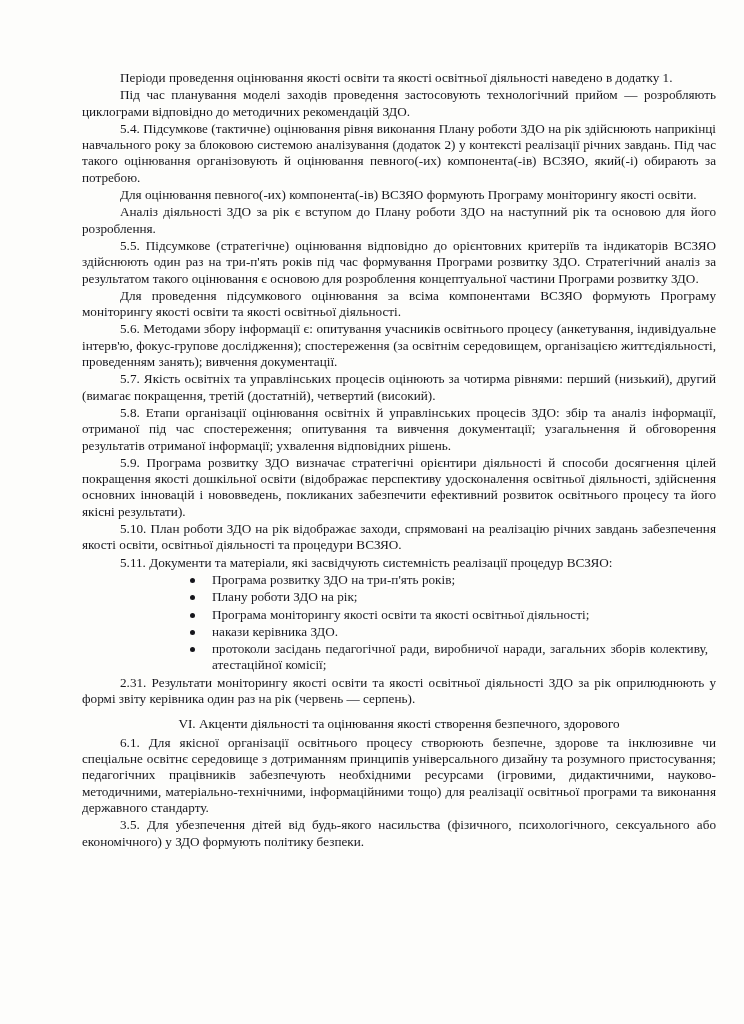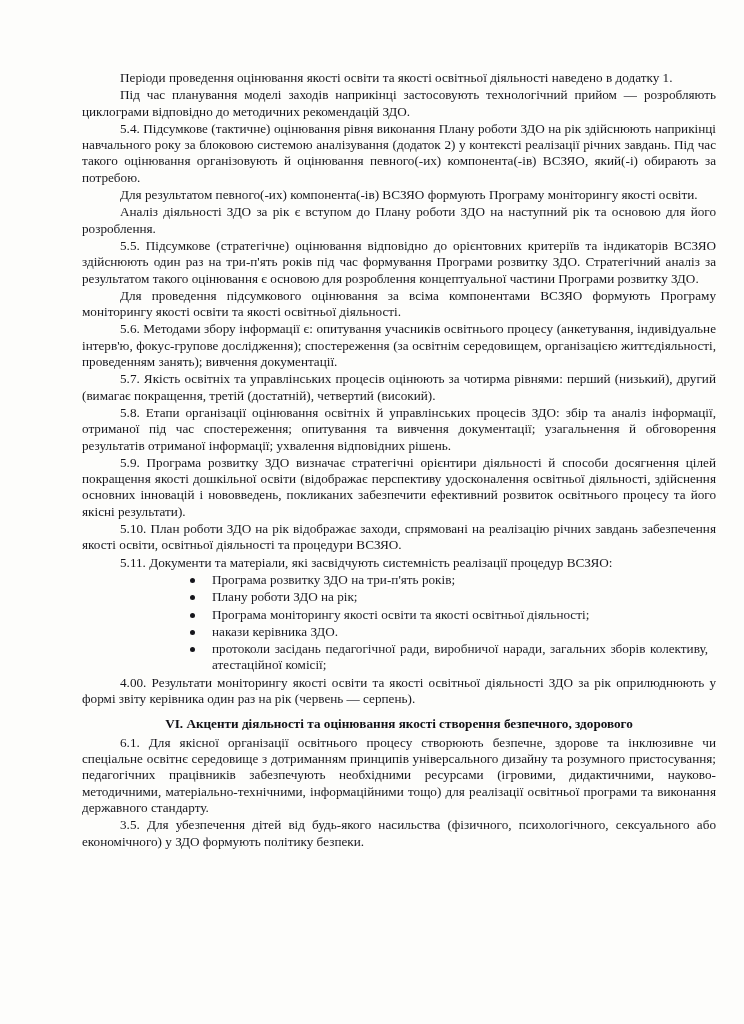--- a/index.html
+++ b/index.html
@@ -31,21 +31,21 @@
     line-height: 16.3px;
     text-align: justify;
     text-justify: inter-word;
     text-indent: 38px;
     color: #16161c;
   }
   h2.heading {
     margin: 9px 0 2px 0;
     font-size: 13.2px;
     line-height: 16.6px;
-    font-weight: bold;
+    font-weight: normal;
     text-align: center;
     color: #111116;
   }
   ul.bullets {
     margin: 1px 8px 1px 0;
     padding: 0 0 0 108px;
     list-style: none;
   }
   ul.bullets li {
     position: relative;
@@ -66,42 +66,42 @@
     border-radius: 50%;
   }
 </style>
 </head>
 <body>
 
 <div class="page">
   <div class="doc-body">
 
     <p class="para">Періоди проведення оцінювання якості освіти та якості освітньої діяльності наведено в додатку 1.</p>
-    <p class="para">Під час планування моделі заходів наприкінці застосовують технологічний прийом — розробляють циклограми відповідно до методичних рекомендацій ЗДО.</p>
+    <p class="para">Під час планування моделі заходів проведення застосовують технологічний прийом — розробляють циклограми відповідно до методичних рекомендацій ЗДО.</p>
     <p class="para">5.4. Підсумкове (тактичне) оцінювання рівня виконання Плану роботи ЗДО на рік здійснюють наприкінці навчального року за блоковою системою аналізування (додаток 2) у контексті реалізації річних завдань. Під час такого оцінювання організовують й оцінювання певного(-их) компонента(-ів) ВСЗЯО, який(-і) обирають за потребою.</p>
-    <p class="para">Для результатом певного(-их) компонента(-ів) ВСЗЯО формують Програму моніторингу якості освіти.</p>
+    <p class="para">Для оцінювання певного(-их) компонента(-ів) ВСЗЯО формують Програму моніторингу якості освіти.</p>
     <p class="para">Аналіз діяльності ЗДО за рік є вступом до Плану роботи ЗДО на наступний рік та основою для його розроблення.</p>
     <p class="para">5.5. Підсумкове (стратегічне) оцінювання відповідно до орієнтовних критеріїв та індикаторів ВСЗЯО здійснюють один раз на три-п'ять років під час формування Програми розвитку ЗДО. Стратегічний аналіз за результатом такого оцінювання є основою для розроблення концептуальної частини Програми розвитку ЗДО.</p>
     <p class="para">Для проведення підсумкового оцінювання за всіма компонентами ВСЗЯО формують Програму моніторингу якості освіти та якості освітньої діяльності.</p>
     <p class="para">5.6. Методами збору інформації є: опитування учасників освітнього процесу (анкетування, індивідуальне інтерв'ю, фокус-групове дослідження); спостереження (за освітнім середовищем, організацією життєдіяльності, проведенням занять); вивчення документації.</p>
     <p class="para">5.7. Якість освітніх та управлінських процесів оцінюють за чотирма рівнями: перший (низький), другий (вимагає покращення, третій (достатній), четвертий (високий).</p>
     <p class="para">5.8. Етапи організації оцінювання освітніх й управлінських процесів ЗДО: збір та аналіз інформації, отриманої під час спостереження; опитування та вивчення документації; узагальнення й обговорення результатів отриманої інформації; ухвалення відповідних рішень.</p>
     <p class="para">5.9. Програма розвитку ЗДО визначає стратегічні орієнтири діяльності й способи досягнення цілей покращення якості дошкільної освіти (відображає перспективу удосконалення освітньої діяльності, здійснення основних інновацій і нововведень, покликаних забезпечити ефективний розвиток освітнього процесу та його якісні результати).</p>
     <p class="para">5.10. План роботи ЗДО на рік відображає заходи, спрямовані на реалізацію річних завдань забезпечення якості освіти, освітньої діяльності та процедури ВСЗЯО.</p>
     <p class="para">5.11. Документи та матеріали, які засвідчують системність реалізації процедур ВСЗЯО:</p>
 
     <ul class="bullets">
       <li>Програма розвитку ЗДО на три-п'ять років;</li>
       <li>Плану роботи ЗДО на рік;</li>
       <li>Програма моніторингу якості освіти та якості освітньої діяльності;</li>
       <li>накази керівника ЗДО.</li>
       <li>протоколи засідань педагогічної ради, виробничої наради, загальних зборів колективу, атестаційної комісії;</li>
     </ul>
 
-    <p class="para">4.00. Результати моніторингу якості освіти та якості освітньої діяльності ЗДО за рік оприлюднюють у формі звіту керівника один раз на рік (червень — серпень).</p>
+    <p class="para">2.31. Результати моніторингу якості освіти та якості освітньої діяльності ЗДО за рік оприлюднюють у формі звіту керівника один раз на рік (червень — серпень).</p>
 
     <h2 class="heading">
       <span>VI. Акценти діяльності та оцінювання якості створення безпечного, здорового</span>
       <br>
     </h2>
 
     <p class="para">6.1. Для якісної організації освітнього процесу створюють безпечне, здорове та інклюзивне чи спеціальне освітнє середовище з дотриманням принципів універсального дизайну та розумного пристосування; педагогічних працівників забезпечують необхідними ресурсами (ігровими, дидактичними, науково-методичними, матеріально-технічними, інформаційними тощо) для реалізації освітньої програми та виконання державного стандарту.</p>
     <p class="para">3.5. Для убезпечення дітей від будь-якого насильства (фізичного, психологічного, сексуального або економічного) у ЗДО формують політику безпеки.</p>
 
   </div>

